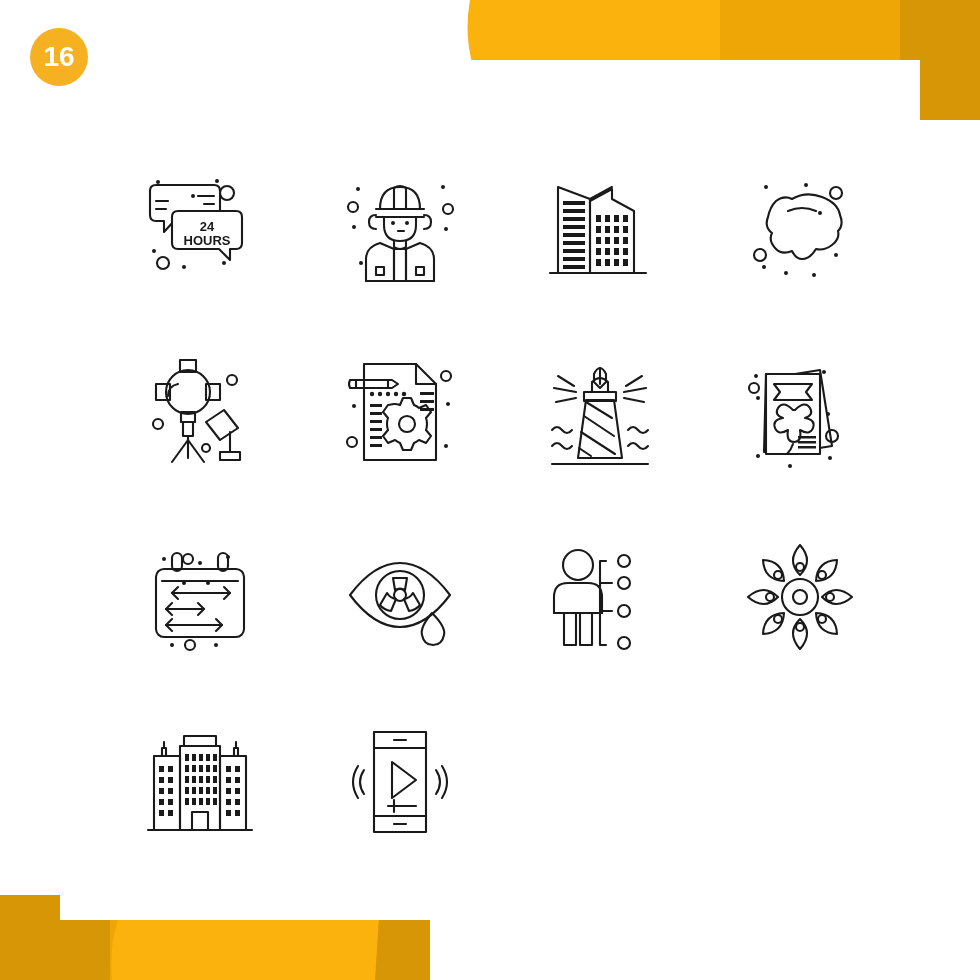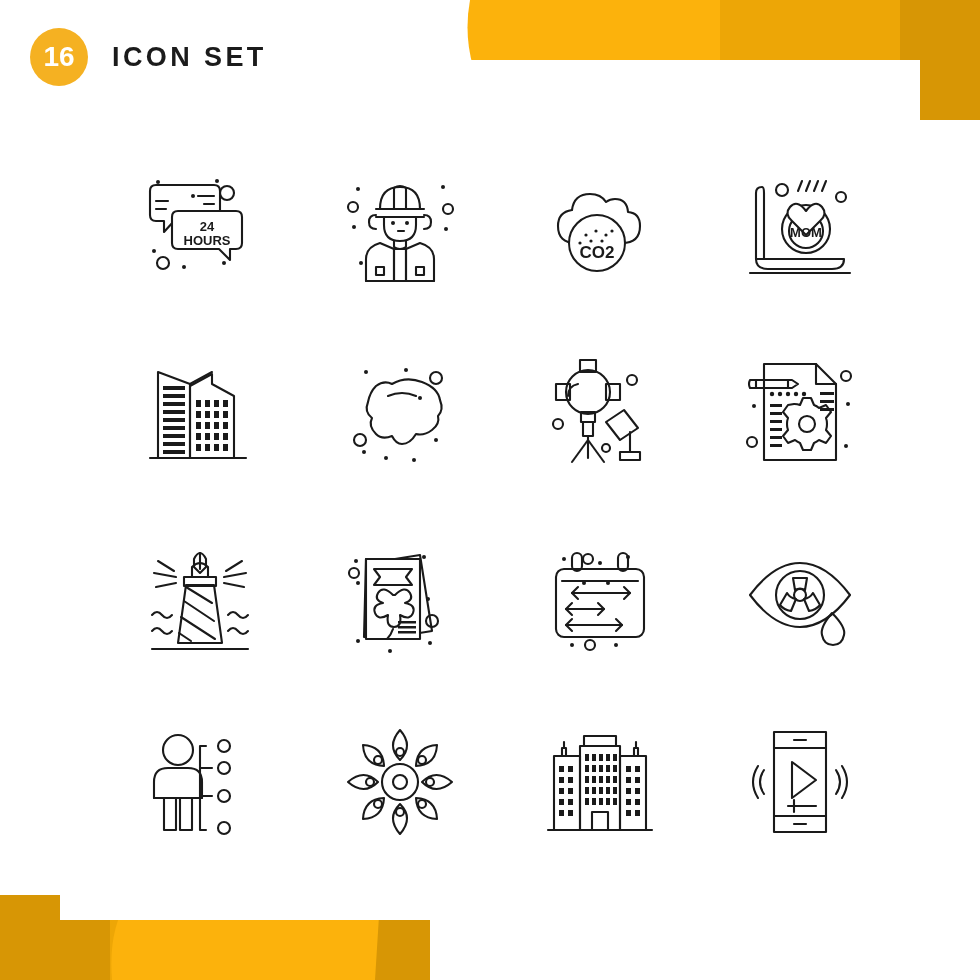--- a/index.html
+++ b/index.html
@@ -139,21 +139,20 @@
       <path d="M 0 120 L 0 40 L 430 40 L 430 120 Z" fill="#D79605"></path>
       <path d="M 110 120 L 110 40 L 380 40 L 370 120 Z" fill="#EDA606"></path>
       <path d="M 112 120 Q 108 70 128 40 L 380 40 L 375 120 Z" fill="#FCB20C"></path>
     </svg>
   </div>
 
   <div class="content-card"></div>
 
   <div class="header">
     <div class="count-badge">16</div>
-    <div class="header-title">ICON SET</div>
   </div>
 
   <div class="icon-grid">
 
     <div class="icon-cell">
       <svg viewBox="0 0 128 128">
         <g class="ico">
           <path d="M14 28 q0-6 6-6 h58 q6 0 6 6 v24 q0 6-6 6 h-40 l-10 11 v-11 h-8 q-6 0-6-6 Z"></path>
           <path d="M36 54 q0-6 6-6 h58 q6 0 6 6 v26 q0 6-6 6 h-6 v11 l-11-11 h-41 q-6 0-6-6 Z" fill="#fff"></path>
           <line x1="20" y1="38" x2="32" y2="38"></line>
@@ -206,60 +205,21 @@
           <circle cx="25" cy="100" r="2"></circle>
         </g>
         <g class="ico">
           <line x1="62" y1="68" x2="68" y2="68"></line>
           <circle cx="17" cy="44" r="5"></circle>
           <circle cx="112" cy="46" r="5"></circle>
         </g>
       </svg>
     </div>
 
-    <div class="icon-cell">
-      <svg viewBox="0 0 128 128">
-        <g class="ico">
-          <path d="M40 80 q-18 0-18-17 q0-14 14-16 q2-16 18-16 q11 0 16 8 q4-3 9-3 q12 0 13 13 q12 1 12 14 q0 17-18 17 Z"></path>
-          <circle cx="61" cy="80" r="28" fill="#fff"></circle>
-        </g>
-        <text class="ico-t" x="61" y="95" font-size="17">CO2</text>
-        <g class="ico-f">
-          <circle cx="50" cy="72" r="1.6"></circle>
-          <circle cx="60" cy="68" r="1.6"></circle>
-          <circle cx="70" cy="72" r="1.6"></circle>
-          <circle cx="55" cy="78" r="1.6"></circle>
-          <circle cx="66" cy="78" r="1.6"></circle>
-          <circle cx="76" cy="68" r="1.6"></circle>
-          <circle cx="44" cy="80" r="1.6"></circle>
-        </g>
-      </svg>
-    </div>
-
-    <div class="icon-cell">
-      <svg viewBox="0 0 128 128">
-        <g class="ico">
-          <path d="M26 24 q-6 0-6 6 v66 h8 v-66 q0-6-2-6 Z"></path>
-          <path d="M20 96 h88 q0 10-12 10 h-64 q-12 0-12-10 Z"></path>
-          <line x1="14" y1="110" x2="114" y2="110"></line>
-          <circle cx="70" cy="66" r="24"></circle>
-          <circle cx="70" cy="68" r="17"></circle>
-          <path d="M70 48 q-9-12-16-4 q-6 7 2 14 l14 14 l14-14 q8-7 2-14 q-7-8-16 4 Z" fill="#fff"></path>
-        </g>
-        <text class="ico-t" x="70" y="74" font-size="13">MOM</text>
-        <g class="ico">
-          <circle cx="46" cy="27" r="6"></circle>
-          <circle cx="105" cy="34" r="5"></circle>
-          <line x1="62" y1="28" x2="66" y2="18"></line>
-          <line x1="70" y1="28" x2="74" y2="18"></line>
-          <line x1="78" y1="28" x2="82" y2="18"></line>
-          <line x1="86" y1="28" x2="90" y2="18"></line>
-        </g>
-      </svg>
-    </div>
+
 
     <div class="icon-cell">
       <svg viewBox="0 0 128 128">
         <g class="ico">
           <path d="M22 110 v-86 l32 12 v74 Z"></path>
           <path d="M54 110 v-72 l22-12 v10 l22 12 v62 Z"></path>
           <line x1="14" y1="110" x2="110" y2="110"></line>
           <path d="M54 36 l22-12"></path>
         </g>
         <g class="ico-f">

